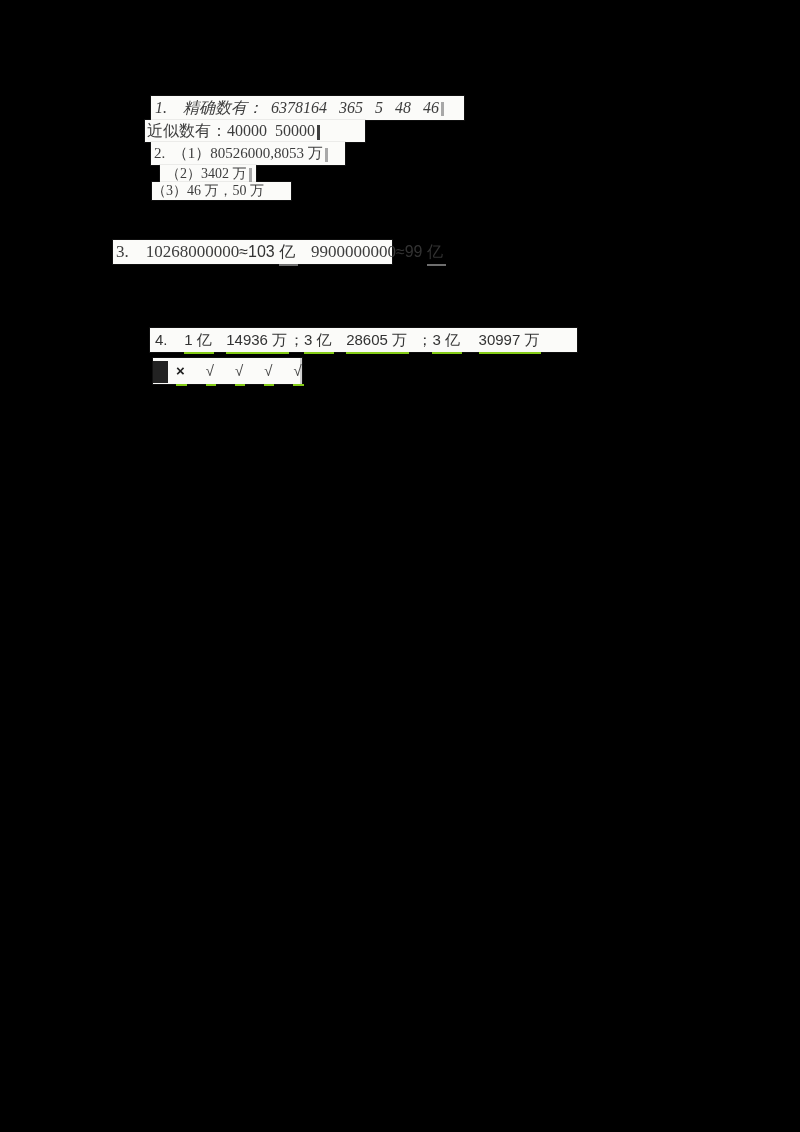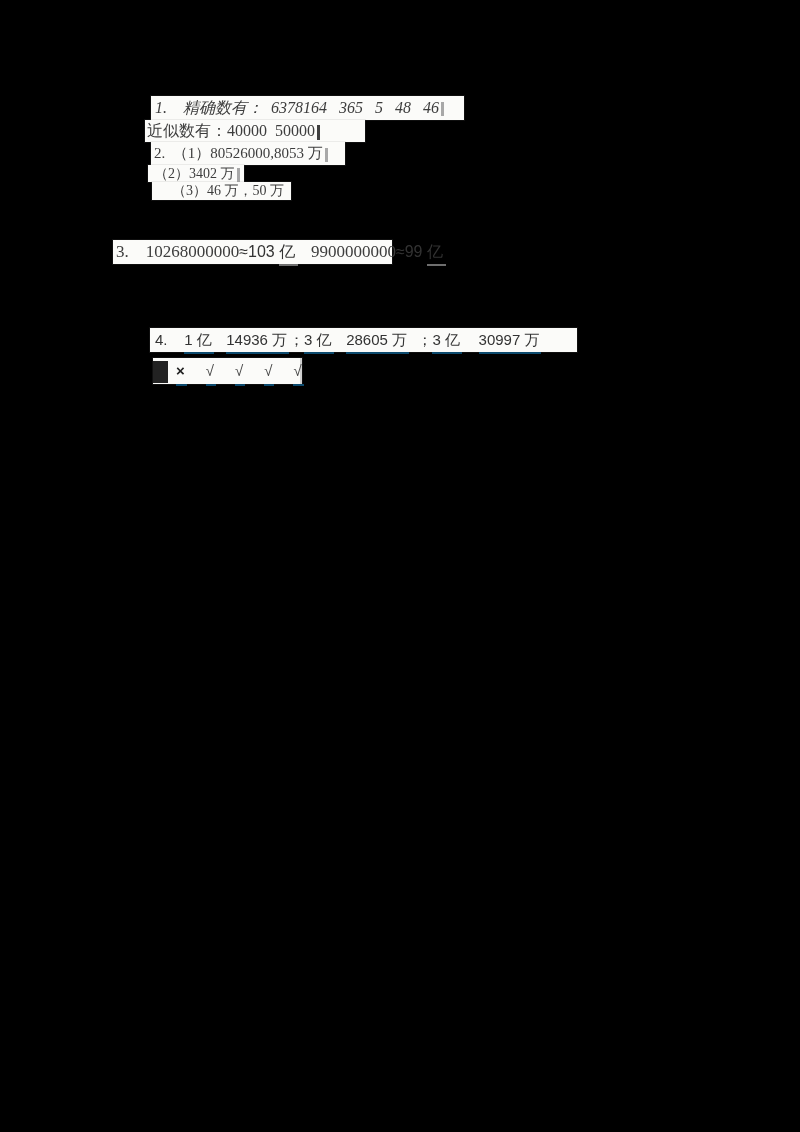--- a/index.html
+++ b/index.html
@@ -4,34 +4,34 @@
 <style>
   html,body{margin:0;padding:0;background:#000;}
   #page{position:relative;width:800px;height:1132px;background:#000;overflow:hidden;
         font-family:"Liberation Serif","DejaVu Serif",serif;}
   .strip{position:absolute;background:#fbfbf9;color:#3d3d3d;white-space:pre;overflow:visible;
          box-shadow:0 0 0 1px rgba(120,120,120,0.12);}
   .seg{display:inline-block;vertical-align:baseline;white-space:pre;}
   .f-serif{font-family:"Liberation Serif","DejaVu Serif",serif;}
   .f-sans{font-family:"Liberation Sans","DejaVu Sans",sans-serif;color:#333;}
   .u-dark{border-bottom:2px solid #6e6e6e;padding-right:3px;}
-  .u-light{border-bottom:2px solid #0c4a6e;padding-right:2px;}
+  .u-light{border-bottom:2px solid #84cc16;padding-right:2px;}
   .bar{display:inline-block;width:3px;vertical-align:middle;margin-left:2px;}
   .bar-light{background:#a8a8a8;height:14px;}
   .bar-dark{background:#3f3f3f;height:15px;}
   .blk{display:inline-block;width:15px;height:22px;background:#222;vertical-align:middle;margin-right:3px;}
   .cross{font-weight:700;color:#222;margin-left:5px;}
   .check{color:#4a4a4a;margin-left:19px;}
 
   
   #r1{left:151px;top:96px; width:313px;height:24px;line-height:24px;font-size:16px;padding-left:4px;box-sizing:border-box;font-style:italic;}
   #r2{left:145px;top:120px;width:220px;height:22px;line-height:22px;font-size:16px;padding-left:2px;box-sizing:border-box;}
   #r3{left:151px;top:142px;width:194px;height:23px;line-height:23px;font-size:15px;padding-left:3px;box-sizing:border-box;}
-  #r4{left:148px;top:165px;width:96px; height:17px;line-height:17px;font-size:14px;padding-left:6px;box-sizing:border-box;}
-  #r5{left:152px;top:182px;width:139px;height:18px;line-height:18px;font-size:14px;padding-left:20px;box-sizing:border-box;}
+  #r4{left:160px;top:165px;width:96px; height:17px;line-height:17px;font-size:14px;padding-left:6px;box-sizing:border-box;}
+  #r5{left:152px;top:182px;width:139px;height:18px;line-height:18px;font-size:14px;padding-left:0;box-sizing:border-box;}
   #r6{left:113px;top:240px;width:279px;height:24px;line-height:24px;font-size:17px;padding-left:3px;box-sizing:border-box;}
   #r6 .f-sans{font-size:16px;}
   #r7{left:148px;top:278px;width:652px;height:25px;line-height:25px;font-size:17px;padding-left:4px;box-sizing:border-box;}
   #r7 .f-sans{font-size:16px;}
   #r8{left:150px;top:328px;width:427px;height:24px;line-height:24px;font-size:15px;padding-left:5px;box-sizing:border-box;
       font-family:"Liberation Sans","DejaVu Sans",sans-serif;}
   #r9{left:153px;top:358px;width:149px;height:26px;line-height:26px;font-size:15px;box-sizing:border-box;
       font-family:"Liberation Sans","DejaVu Sans",sans-serif;border-right:2px solid #cfcfcf;}
 </style>
 </head>

